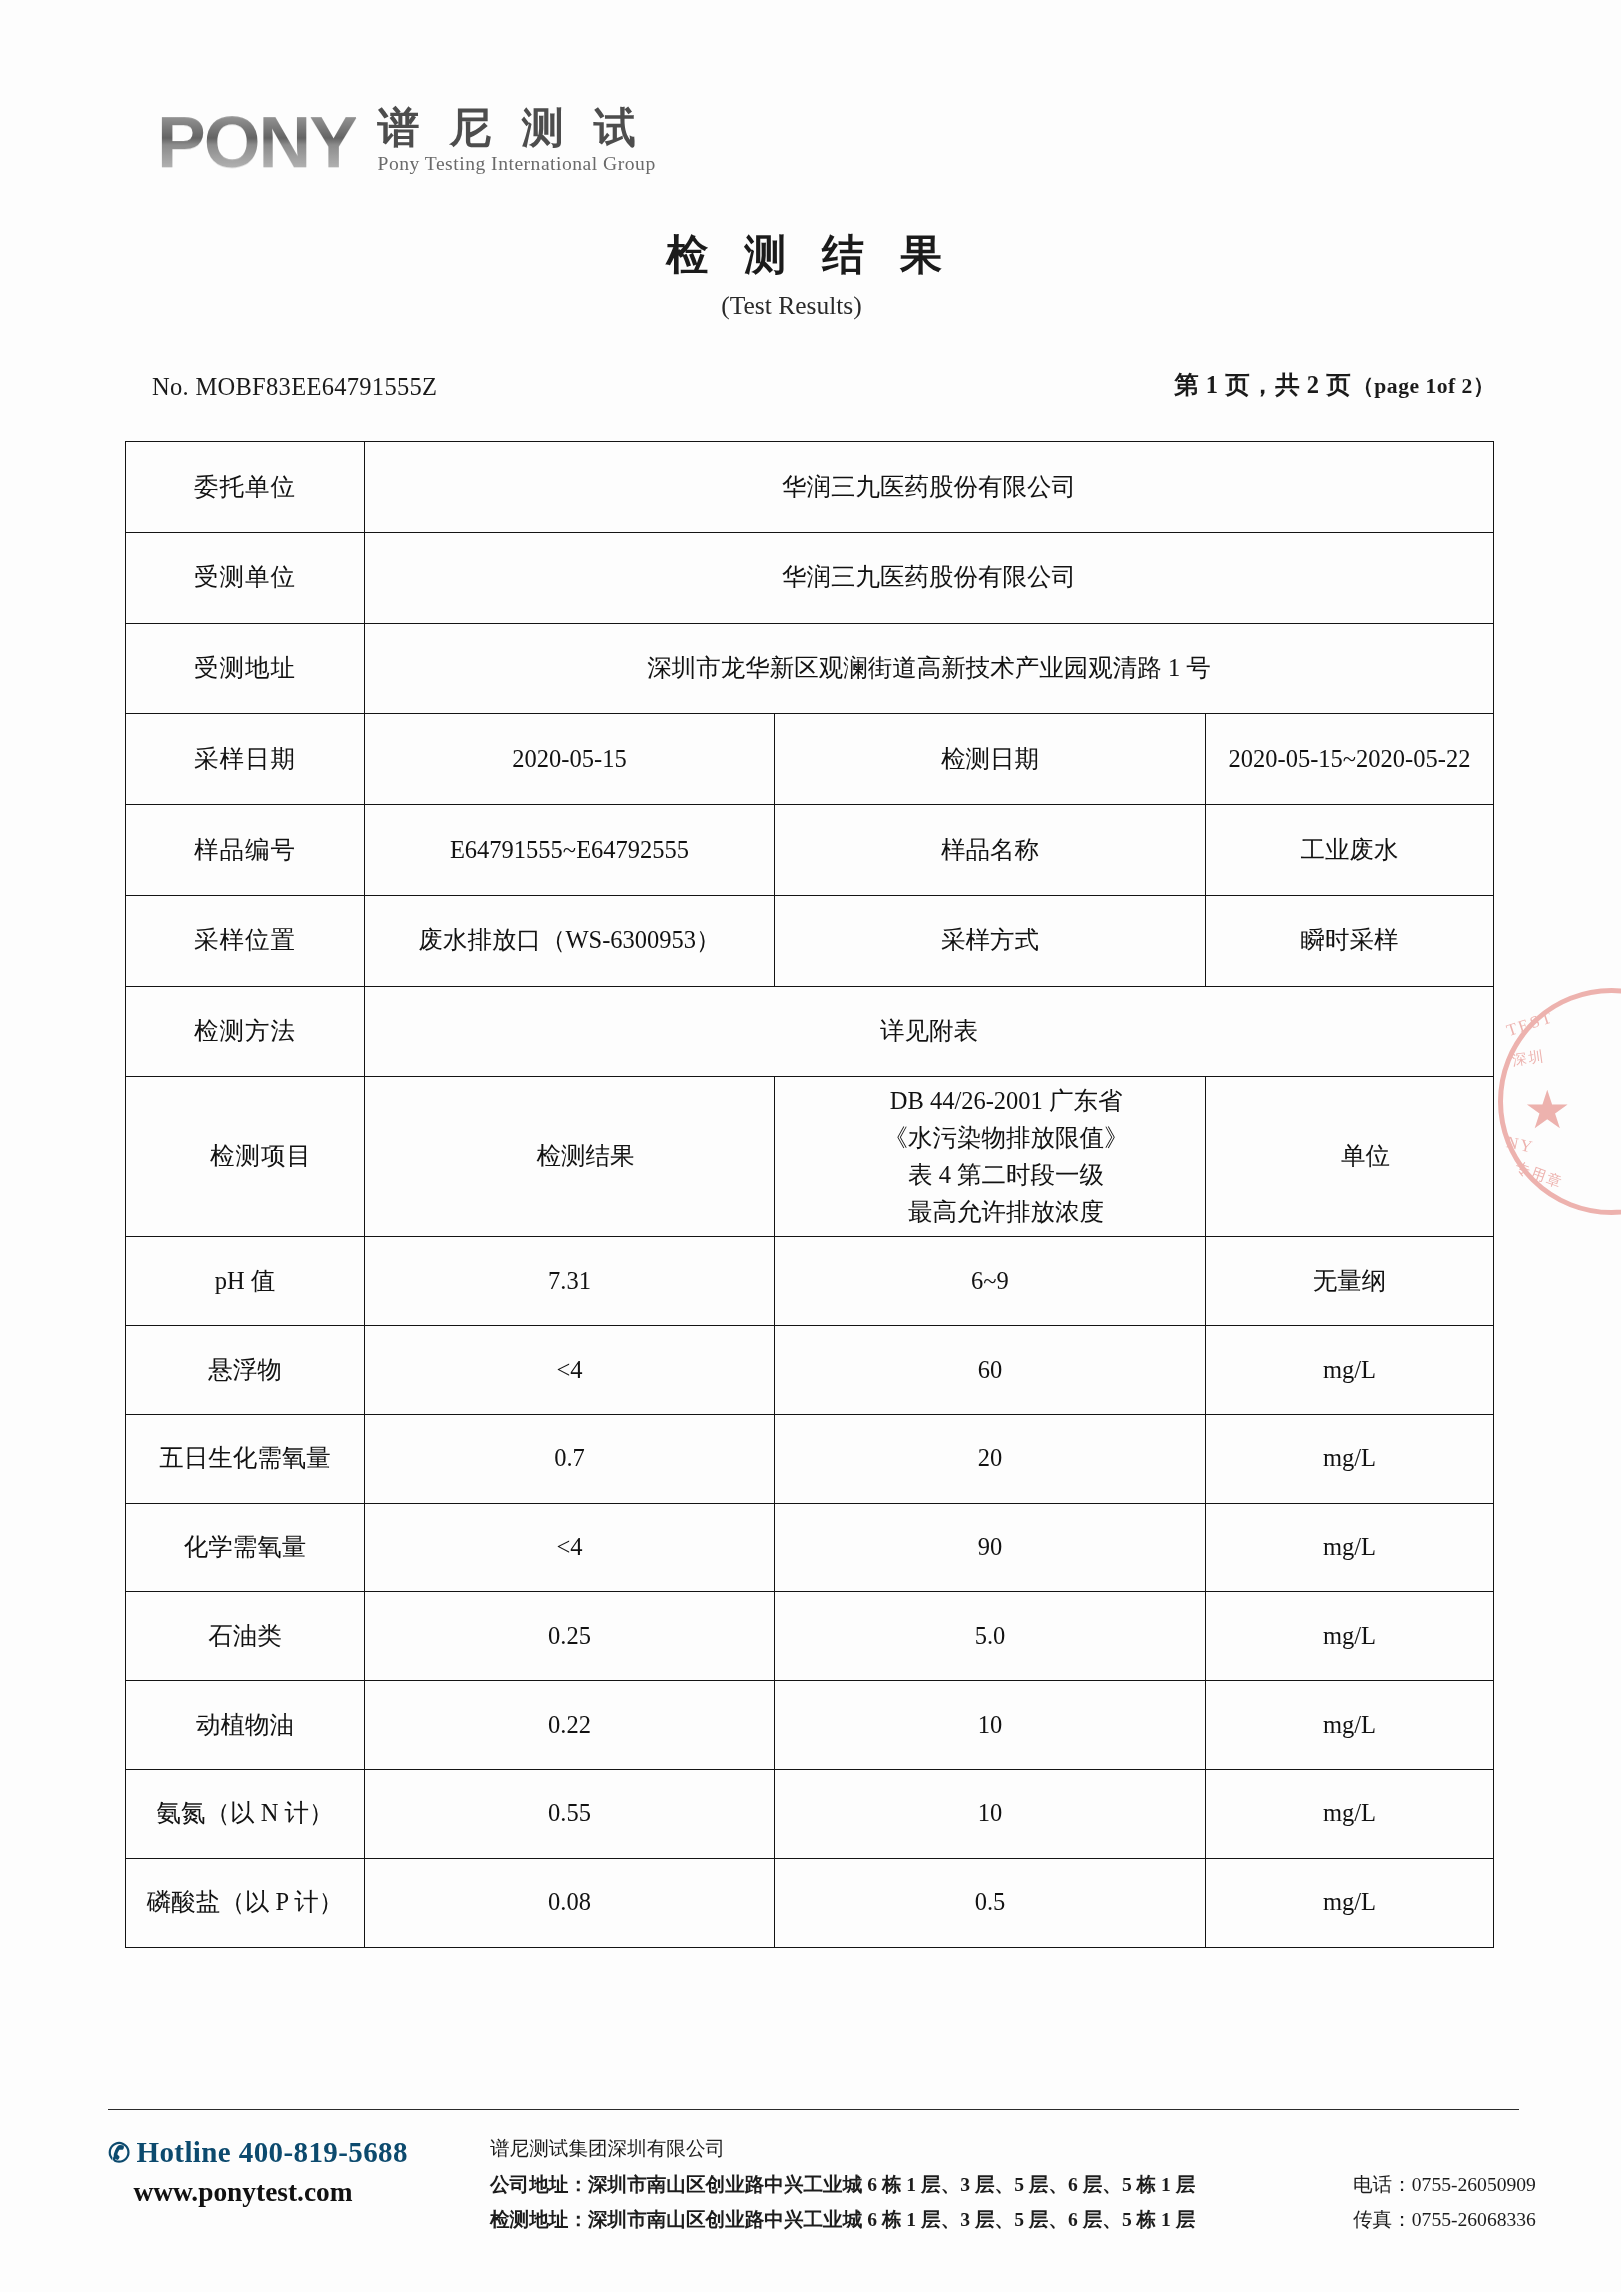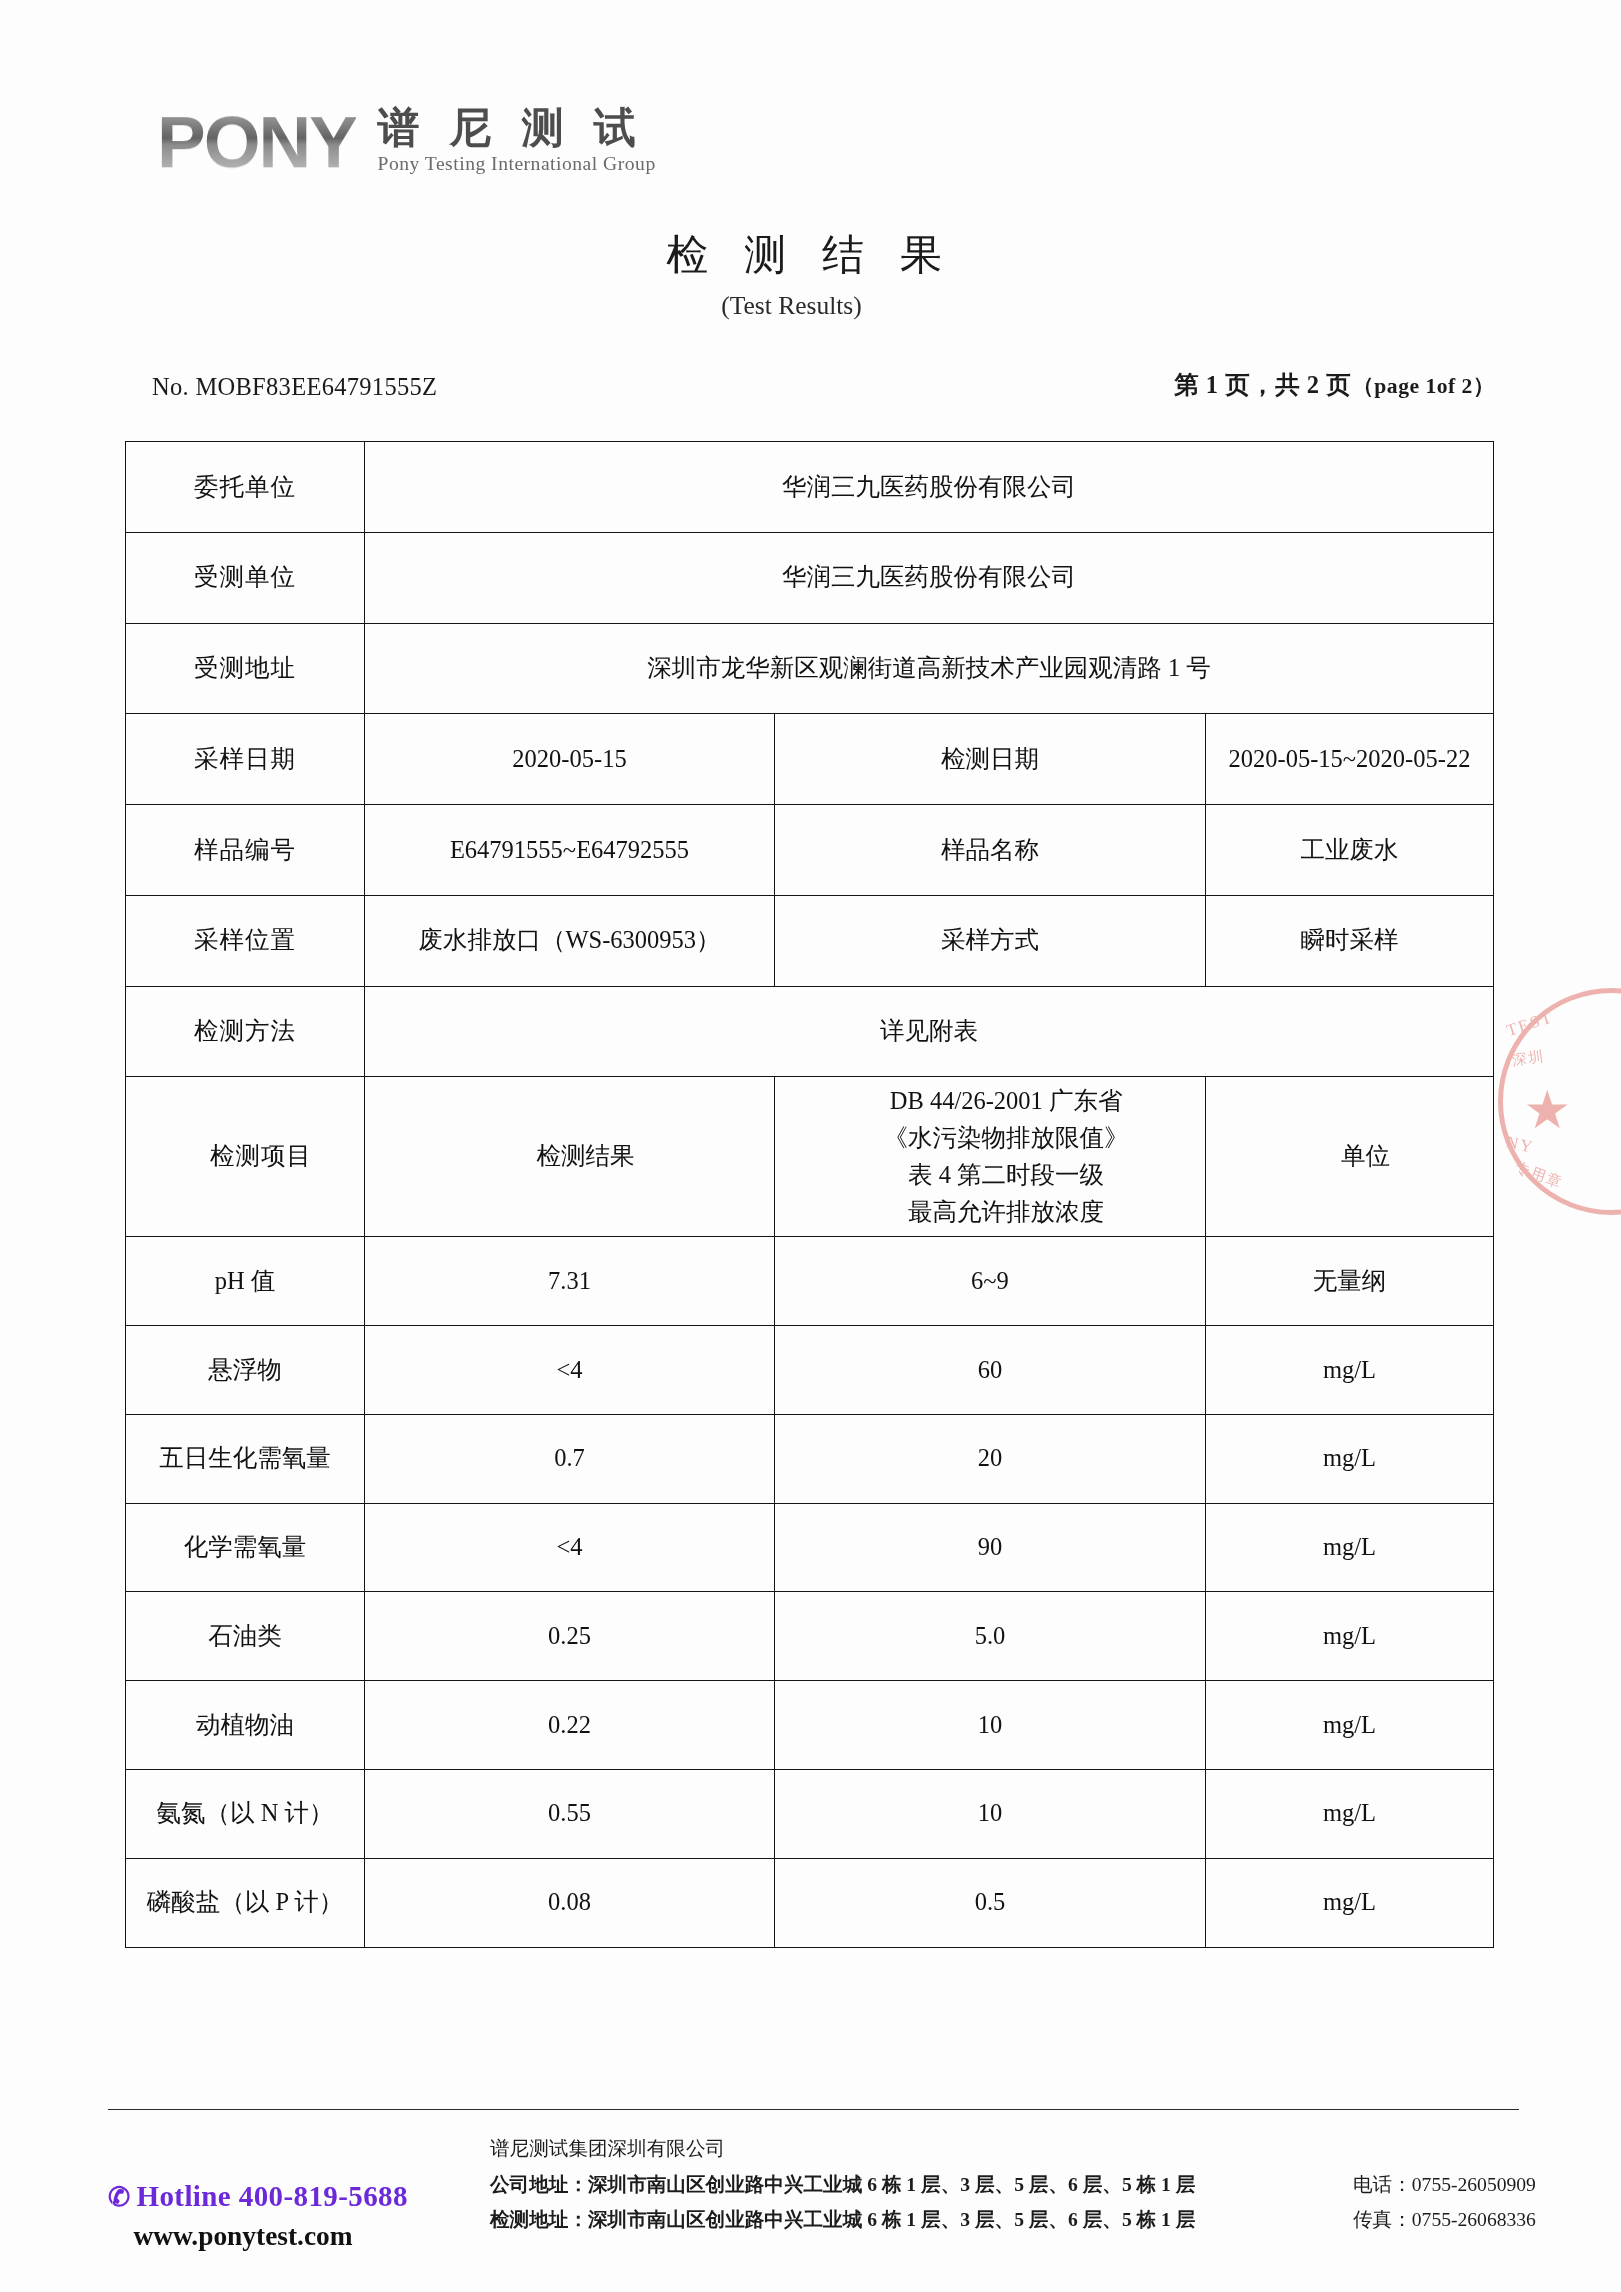--- a/index.html
+++ b/index.html
@@ -65,21 +65,21 @@
   }
 
   
   .title-cn {
     position: absolute;
     top: 227px;
     left: 0;
     width: 1621px;
     text-align: center;
     font-size: 42px;
-    font-weight: normal;
+    font-weight: bold;
     letter-spacing: 12.7px;
     color: #1b1b1b;
   }
   .title-en {
     position: absolute;
     top: 291px;
     left: 0;
     width: 1583px;
     text-align: center;
     font-size: 25.5px;
@@ -196,24 +196,23 @@
     align-items: flex-start;
   }
   .footer-left {
     width: 382px;
     padding-top: 3.9px;
   }
   .hotline {
     font-family: "Liberation Serif", serif;
     font-weight: bold;
     font-size: 29px;
-    color: #6d28d9;
+    color: #0c4a6e;
     letter-spacing: 0.4px;
     white-space: nowrap;
-    margin-top: 44px;
   }
   .hotline .phone-icon { font-size: 26.5px; margin-right: 5.9px; }
   .website {
     font-family: "Liberation Serif", serif;
     font-weight: bold;
     font-size: 27.4px;
     color: #111;
     margin-top: 7.8px;
     padding-left: 25.5px;
   }

